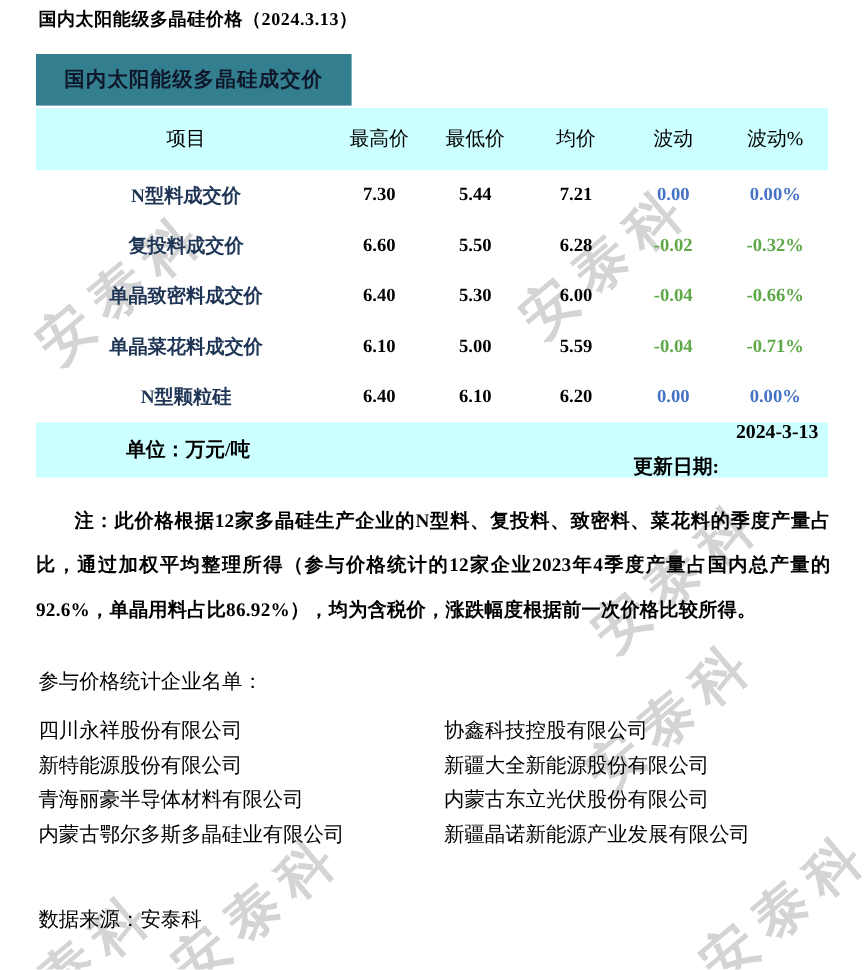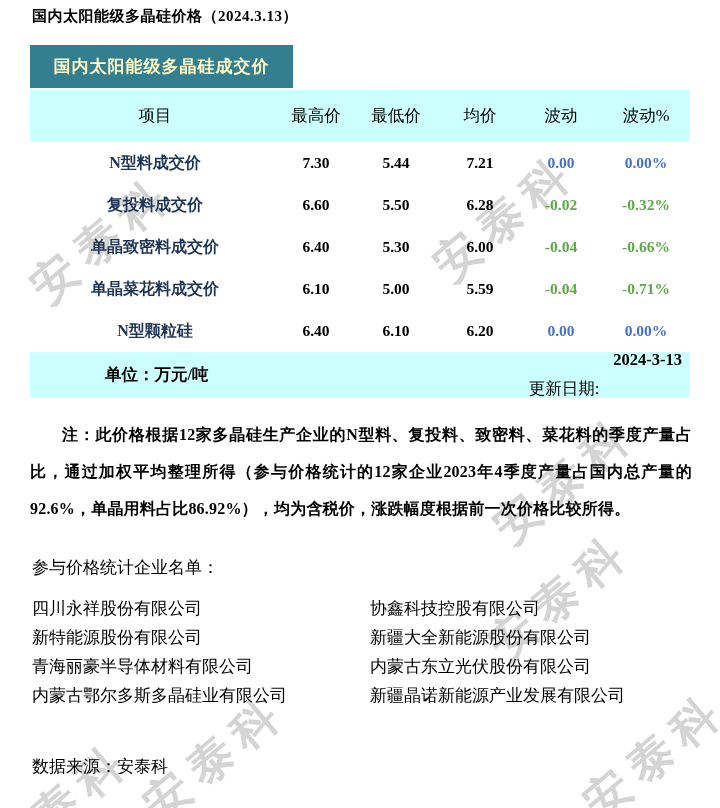--- a/index.html
+++ b/index.html
@@ -25,21 +25,21 @@
   
   .content { position:absolute; inset:0; z-index:2; }
 
   .doc-title {
     position:absolute; left:32px; top:7px;
     font-size:15px; font-weight:bold; letter-spacing:0.5px;
   }
   .banner {
     position:absolute; left:30px; top:45px; width:263px; height:43px;
     background:var(--teal,#337f8f);
-    color:#fef9c3; font-size:17px; font-weight:bold; letter-spacing:1px;
+    color:#0f172a; font-size:17px; font-weight:bold; letter-spacing:1px;
     display:flex; align-items:center; justify-content:center;
   }
   .price-table { position:absolute; left:30px; top:90px; width:660px; }
   .t-row { display:flex; align-items:center; }
   .t-head { height:52px; background:var(--band,#ccffff); font-weight:normal; font-size:16.5px; }
   .t-body-row { height:42px; background:transparent; }
   .t-foot { height:46px; background:var(--band,#ccffff); font-size:16.5px; }
   .cell { text-align:center; }
   .c1 { width:250px; }
   .c2 { width:72px; }
@@ -49,21 +49,21 @@
   .c6 { width:88px; }
   .row-label { color:var(--navy,#1f3556); font-weight:bold; font-size:16px; }
   .num { font-weight:bold; font-size:15.5px; }
   .chg.flat { color:var(--blue,#4472c4); }
   .chg.down { color:var(--green,#5fa848); }
   .foot-unit { padding-left:75px; display:flex; }
   .foot-unit .lbl { font-weight:bold; }
   .foot-unit .val { font-weight:bold; }
   .foot-spacer { flex:1; }
   .foot-update { padding-right:8px; display:flex; gap:14px; }
-  .foot-update .lbl { font-weight:normal;margin-top:28px; }
+  .foot-update .lbl { font-weight:bold;margin-top:28px; }
   .foot-update .val { font-weight:bold; font-family:"Liberation Serif",serif; }
 
   .note {
     position:absolute; left:30px; top:416px; width:662px;
     font-size:16px; font-weight:bold; line-height:37px;
     text-align:justify; text-indent:2em; letter-spacing:0.2px;
   }
   .companies { position:absolute; left:32px; top:553px; width:660px; font-size:17px; line-height:29px; }
   .companies .heading { margin-bottom:12px; }
   .company-grid { display:grid; grid-template-columns:338px auto; }

